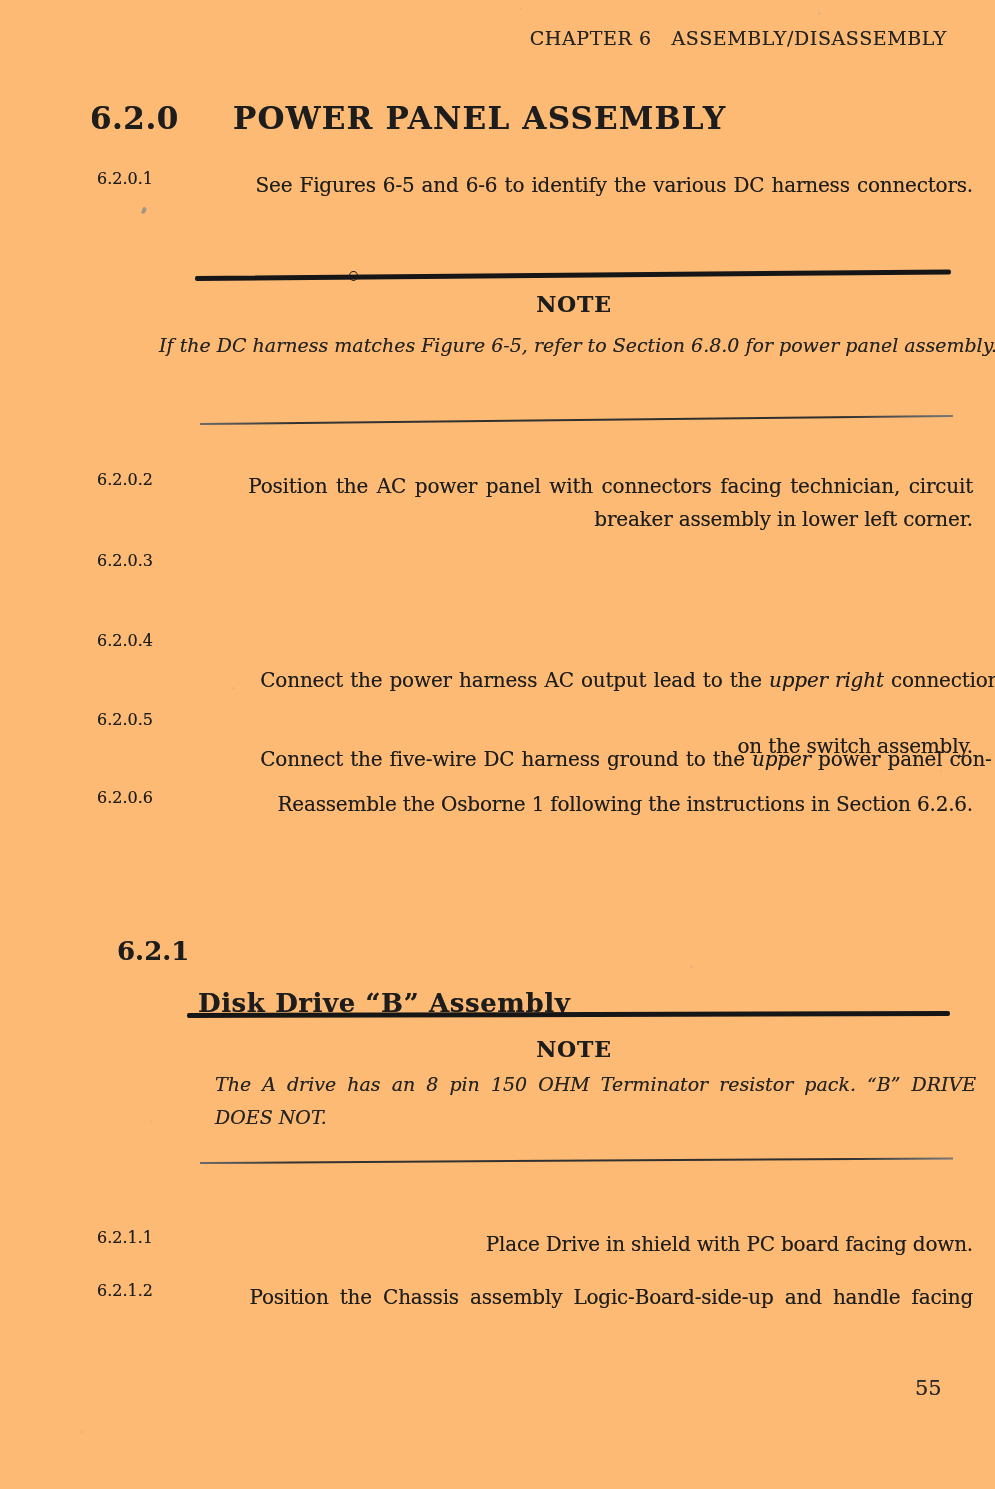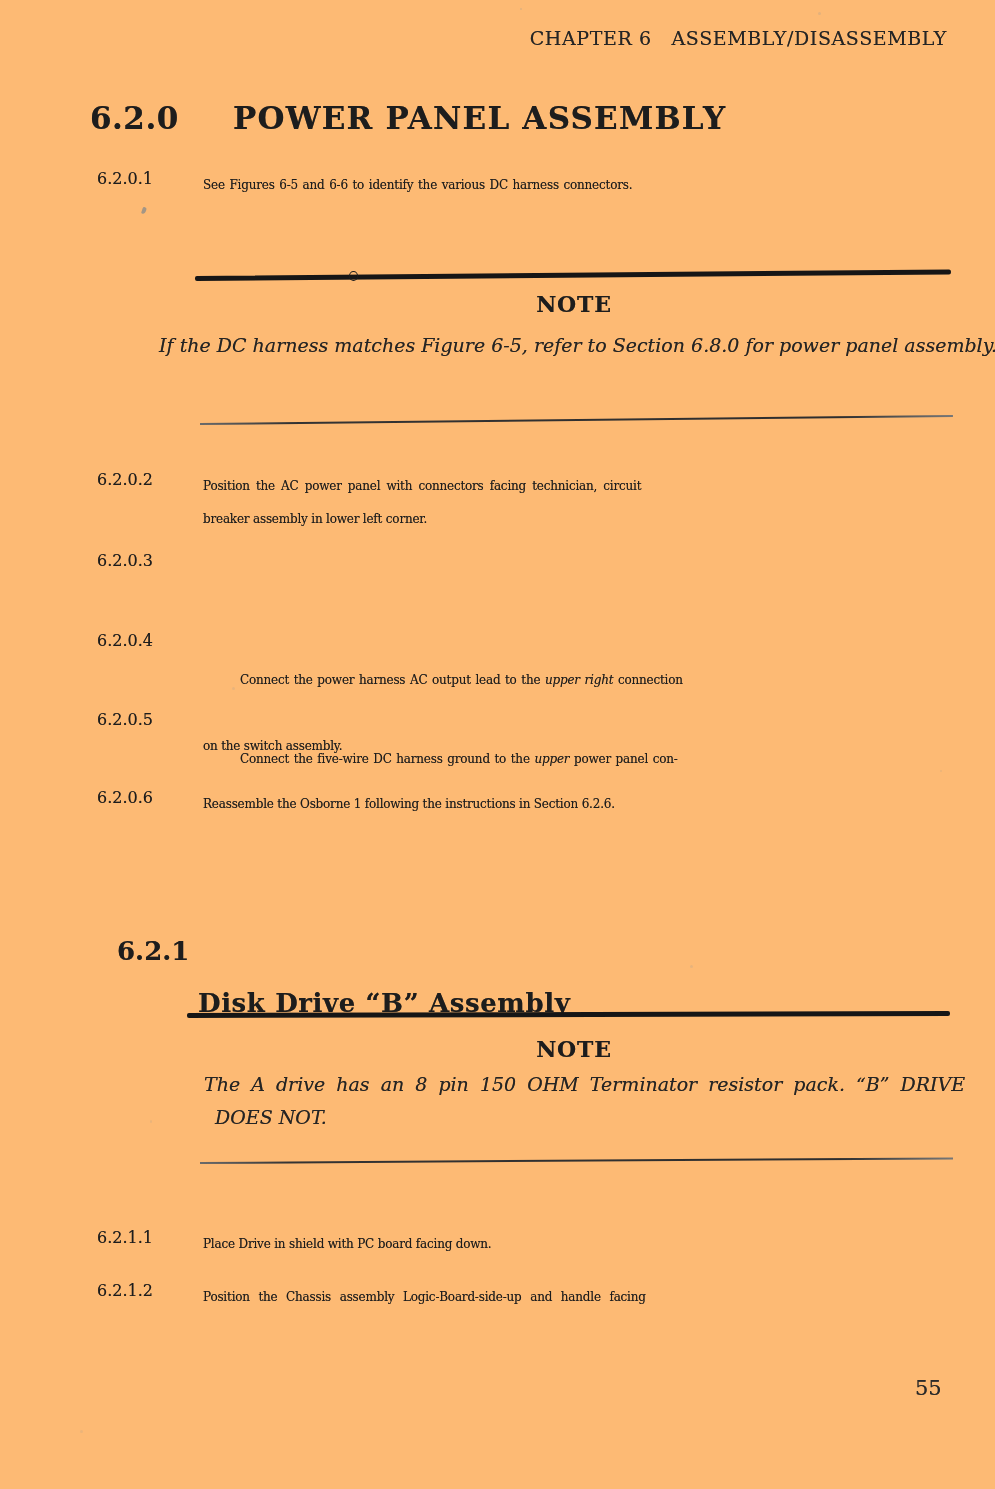--- a/index.html
+++ b/index.html
@@ -23,21 +23,21 @@
 
   
   .h1num{ position:absolute; left:90px; top:100px; font-size:31px; font-weight:bold; letter-spacing:.5px; }
   .h1ttl{ position:absolute; left:199px; top:100px; font-size:31px; font-weight:bold; letter-spacing:1.2px; white-space:nowrap;margin-left:34px; }
   .h2num{ position:absolute; left:117px; top:936px; font-size:26px; font-weight:bold;text-align:center; }
   .h2ttl{ position:absolute; left:198px; top:988px; font-size:26px; font-weight:bold; letter-spacing:.6px; white-space:nowrap; }
 
   
   .item{ position:absolute; left:0; width:995px; height:0; overflow:visible; }
   .inum{ position:absolute; left:97px; top:0; font-size:16px; white-space:nowrap; }
-  .itext{ position:absolute; left:203px; top:0; width:770px; font-size:12px; line-height:33px; letter-spacing:-0.2px; }
+  .itext{ position:absolute; left:203px; top:0; width:770px; font-size:20px; line-height:33px; letter-spacing:-0.2px;text-align:right; }
   .ln{ white-space:pre; }
   .ws1{ word-spacing:1px; }
   .ws2{ word-spacing:2.5px; }
   .ws5{ word-spacing:5px; }
   em.it{ }
 
   
   .rule-thick{
     position:absolute; height:5px; background:#161616; border-radius:2px;
     transform-origin:left center;
@@ -130,21 +130,21 @@
     <div class="itext txtsoft">
       <div class="ln"><span>Reassemble the Osborne 1 following the instructions in Section 6.2.6.</span></div>
     </div>
   </div>
 
   <div class="h2num txtsoft">6.2.1</div>
   <div class="h2ttl txtsoft">Disk Drive “B” Assembly</div>
 
   <div class="rule-thick" style="left:187px; top:1013px; width:763px; transform:rotate(-0.15deg);"></div>
   <div class="note-label txtsoft" style="left:574px; top:1036px;">NOTE</div>
-  <div class="note-line ws5 txtsoft" style="left:204px; top:1073px;">The A drive has an 8 pin 150 OHM Terminator resistor pack. “B” DRIVE</div>
+  <div class="note-line ws5 txtsoft" style="left:215px; top:1073px;">The A drive has an 8 pin 150 OHM Terminator resistor pack. “B” DRIVE</div>
   <div class="note-line txtsoft" style="left:215px; top:1106px;">DOES NOT.</div>
   <div class="rule-thin" style="left:200px; top:1162px; width:753px; transform:rotate(-0.35deg);"></div>
 
   <div class="item" style="top:1228px">
     <div class="inum txtsoft">6.2.1.1</div>
     <div class="itext txtsoft">
       <div class="ln"><span>Place Drive in shield with PC board facing down.</span></div>
     </div>
   </div>
 

